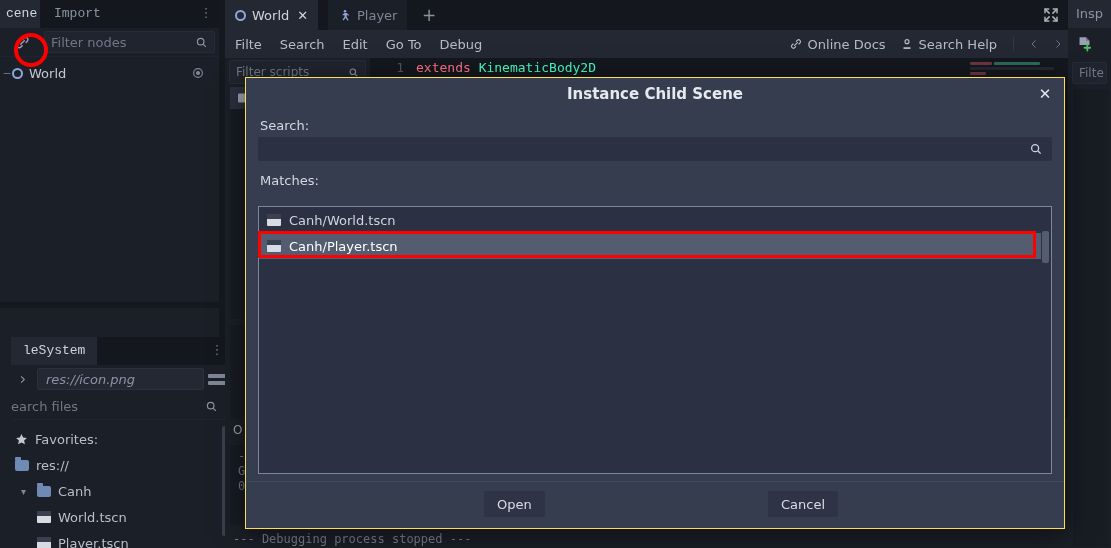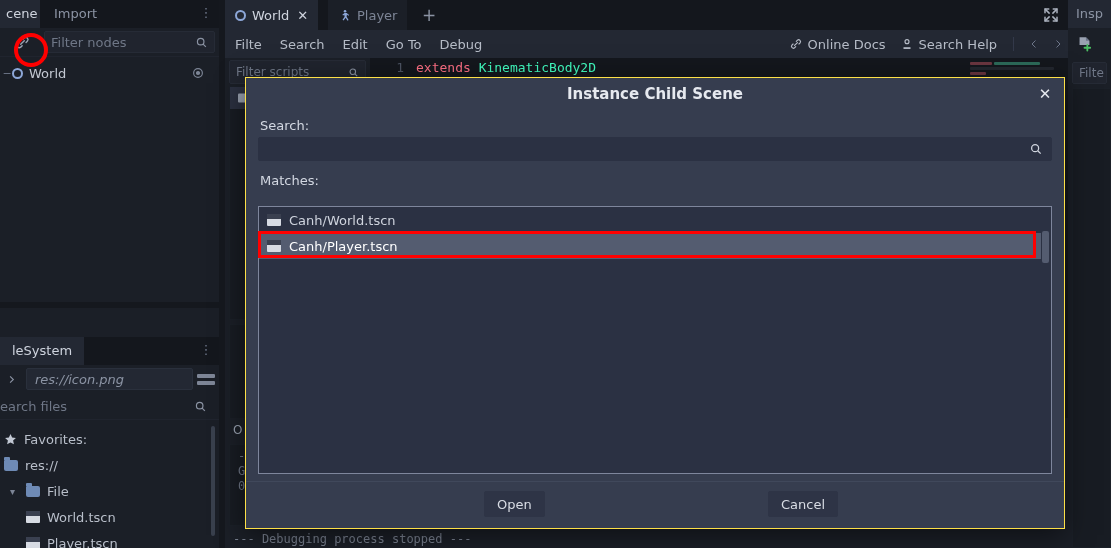--- a/index.html
+++ b/index.html
@@ -38,20 +38,21 @@
   }
   .dock-tab {
     position: absolute;
     top: 0;
     height: 28px;
     line-height: 28px;
     padding: 0 12px;
     font-size: 13px;
     color: #8b93a3;
     box-sizing: border-box;
+    font-family: Liberation Mono, monospace;
   }
   .dock-tab.active {
     background: #232833;
     color: #cfd4de;
   }
   .dock-menu-dots {
     position: absolute;
     right: 6px;
     top: 4px;
     width: 14px;
@@ -108,21 +109,21 @@
   .tree-row .eye { position: absolute; right: 14px; color: #7d8596; }
 
   .left-sep {
     height: 6px;
     background: #15181e;
   }
 
   
   .fs-dock {
     position: absolute;
-    left: 0;
+    left: 11px;
     top: 337px;
     width: 219px;
     bottom: 0;
     background: #1b1f27;
   }
   .path-row {
     display: flex;
     align-items: center;
     height: 28px;
     gap: 4px;
@@ -688,21 +689,21 @@
         </div>
 
         <div class="fs-row fs-indent1">
           <span class="icon-folder" style="margin-left:4px;"></span>
           <span>res://</span>
         </div>
 
         <div class="fs-row fs-indent2">
           <span style="color:#7d8596; font-size:10px; width:9px;">▾</span>
           <span class="icon-folder"></span>
-          <span>File</span>
+          <span>Canh</span>
         </div>
 
         <div class="fs-row fs-indent3">
           <span class="icon-scene"></span>
           <span>World.tscn</span>
         </div>
 
         <div class="fs-row fs-indent3">
           <span class="icon-scene"></span>
           <span>Player.tscn</span>

